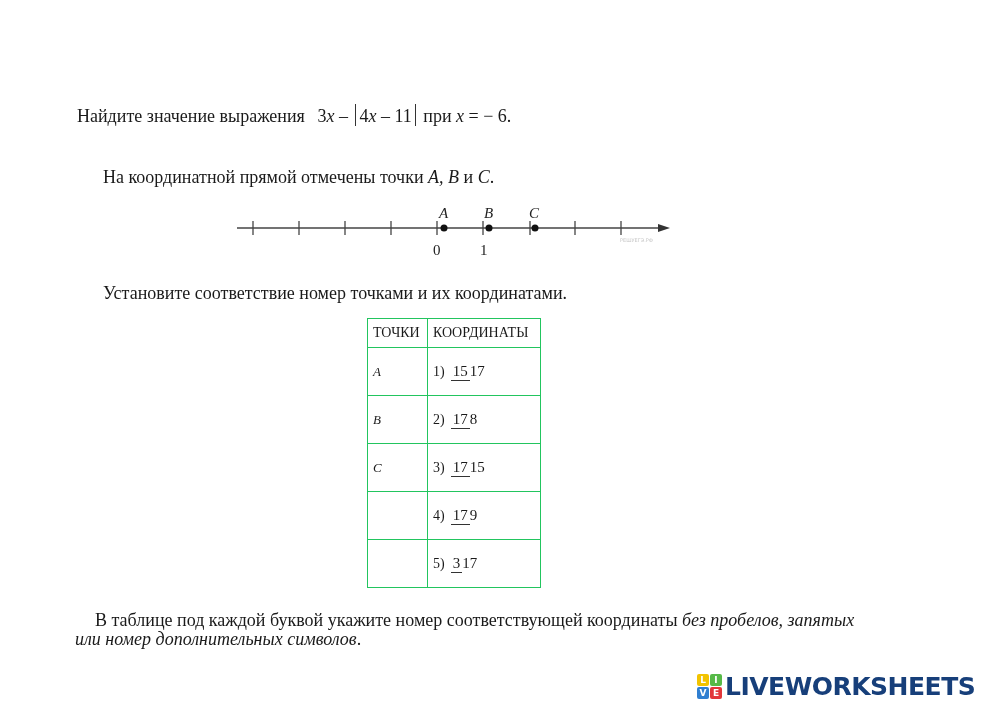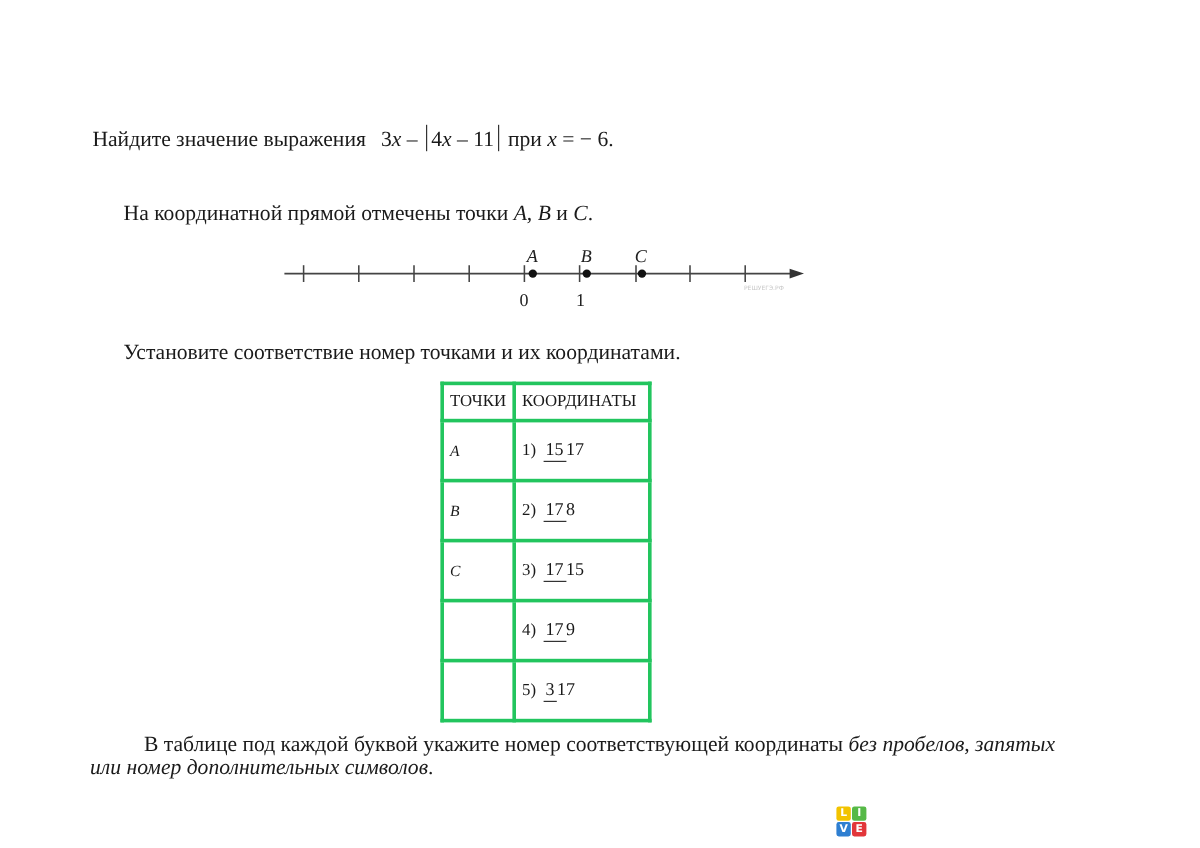--- a/index.html
+++ b/index.html
@@ -10,21 +10,21 @@
   .title .math { margin-left: 8px; }
   .title i { font-style: italic; }
   .title .bar { display: inline-block; width: 1px; height: 22px; background: #333; vertical-align: -4px; margin: 0 3px; }
 
   .p { position: absolute; font-size: 18px; white-space: nowrap; }
   .p i { font-style: italic; }
 
   .numline { position: absolute; left: 230px; top: 200px; width: 460px; height: 65px; }
 
   table.match { position: absolute; left: 367px; top: 318px; border-collapse: collapse; font-size: 14px; }
-  table.match td, table.match th { border: 3px solid #22c55e; padding: 0 5px; font-weight: normal; text-align: left; }
+  table.match td, table.match th { border: 1px solid #22c55e; padding: 0 5px; font-weight: normal; text-align: left; }
   table.match th { height: 28px; letter-spacing: 0px; font-size: 14px; }
   table.match td { height: 47px; vertical-align: middle; }
   table.match col.c1 { width: 60px; }
   table.match col.c2 { width: 113px; }
   .pt { font-style: italic; font-size: 13px; padding-top: 0; }
   .opt { display: flex; align-items: center; gap: 6px; }
   .frac { display: inline-flex; flex-direction: row; align-items: center; font-size: 15px; line-height: 17px; }
   .frac .num { border-bottom: 1px solid #333; padding: 0 2px; }
 
   .logo { position: absolute; left: 697px; top: 672px; display: flex; align-items: center; }
@@ -148,27 +148,28 @@
         <span class="frac">
               <span class="num">3</span>
               <span>17</span>
             </span>
       </div>
         </td>
     </tr>
   </tbody>
 </table>
 
-<div class="p" style="left:120px; top:610px;">
+<div class="p" style="left:95px; top:610px;">
   <span>В таблице под каждой буквой укажите номер соответствующей координаты </span><i>без пробелов, запятых</i>
 </div>
 <div class="p" style="left:75px; top:629px;">
   <i>или номер дополнительных символов</i><span>.</span>
 </div>
 
 <div class="logo">
   <div class="logo-grid">
     <span style="background:#f2c300">L</span>
     <span style="background:#56b947">I</span>
     <span style="background:#2f7fd1">V</span>
     <span style="background:#e2363a">E</span>
   </div>
+  <span class="logo-word">LIVEWORKSHEETS</span>
 </div>
 
 </body></html>

